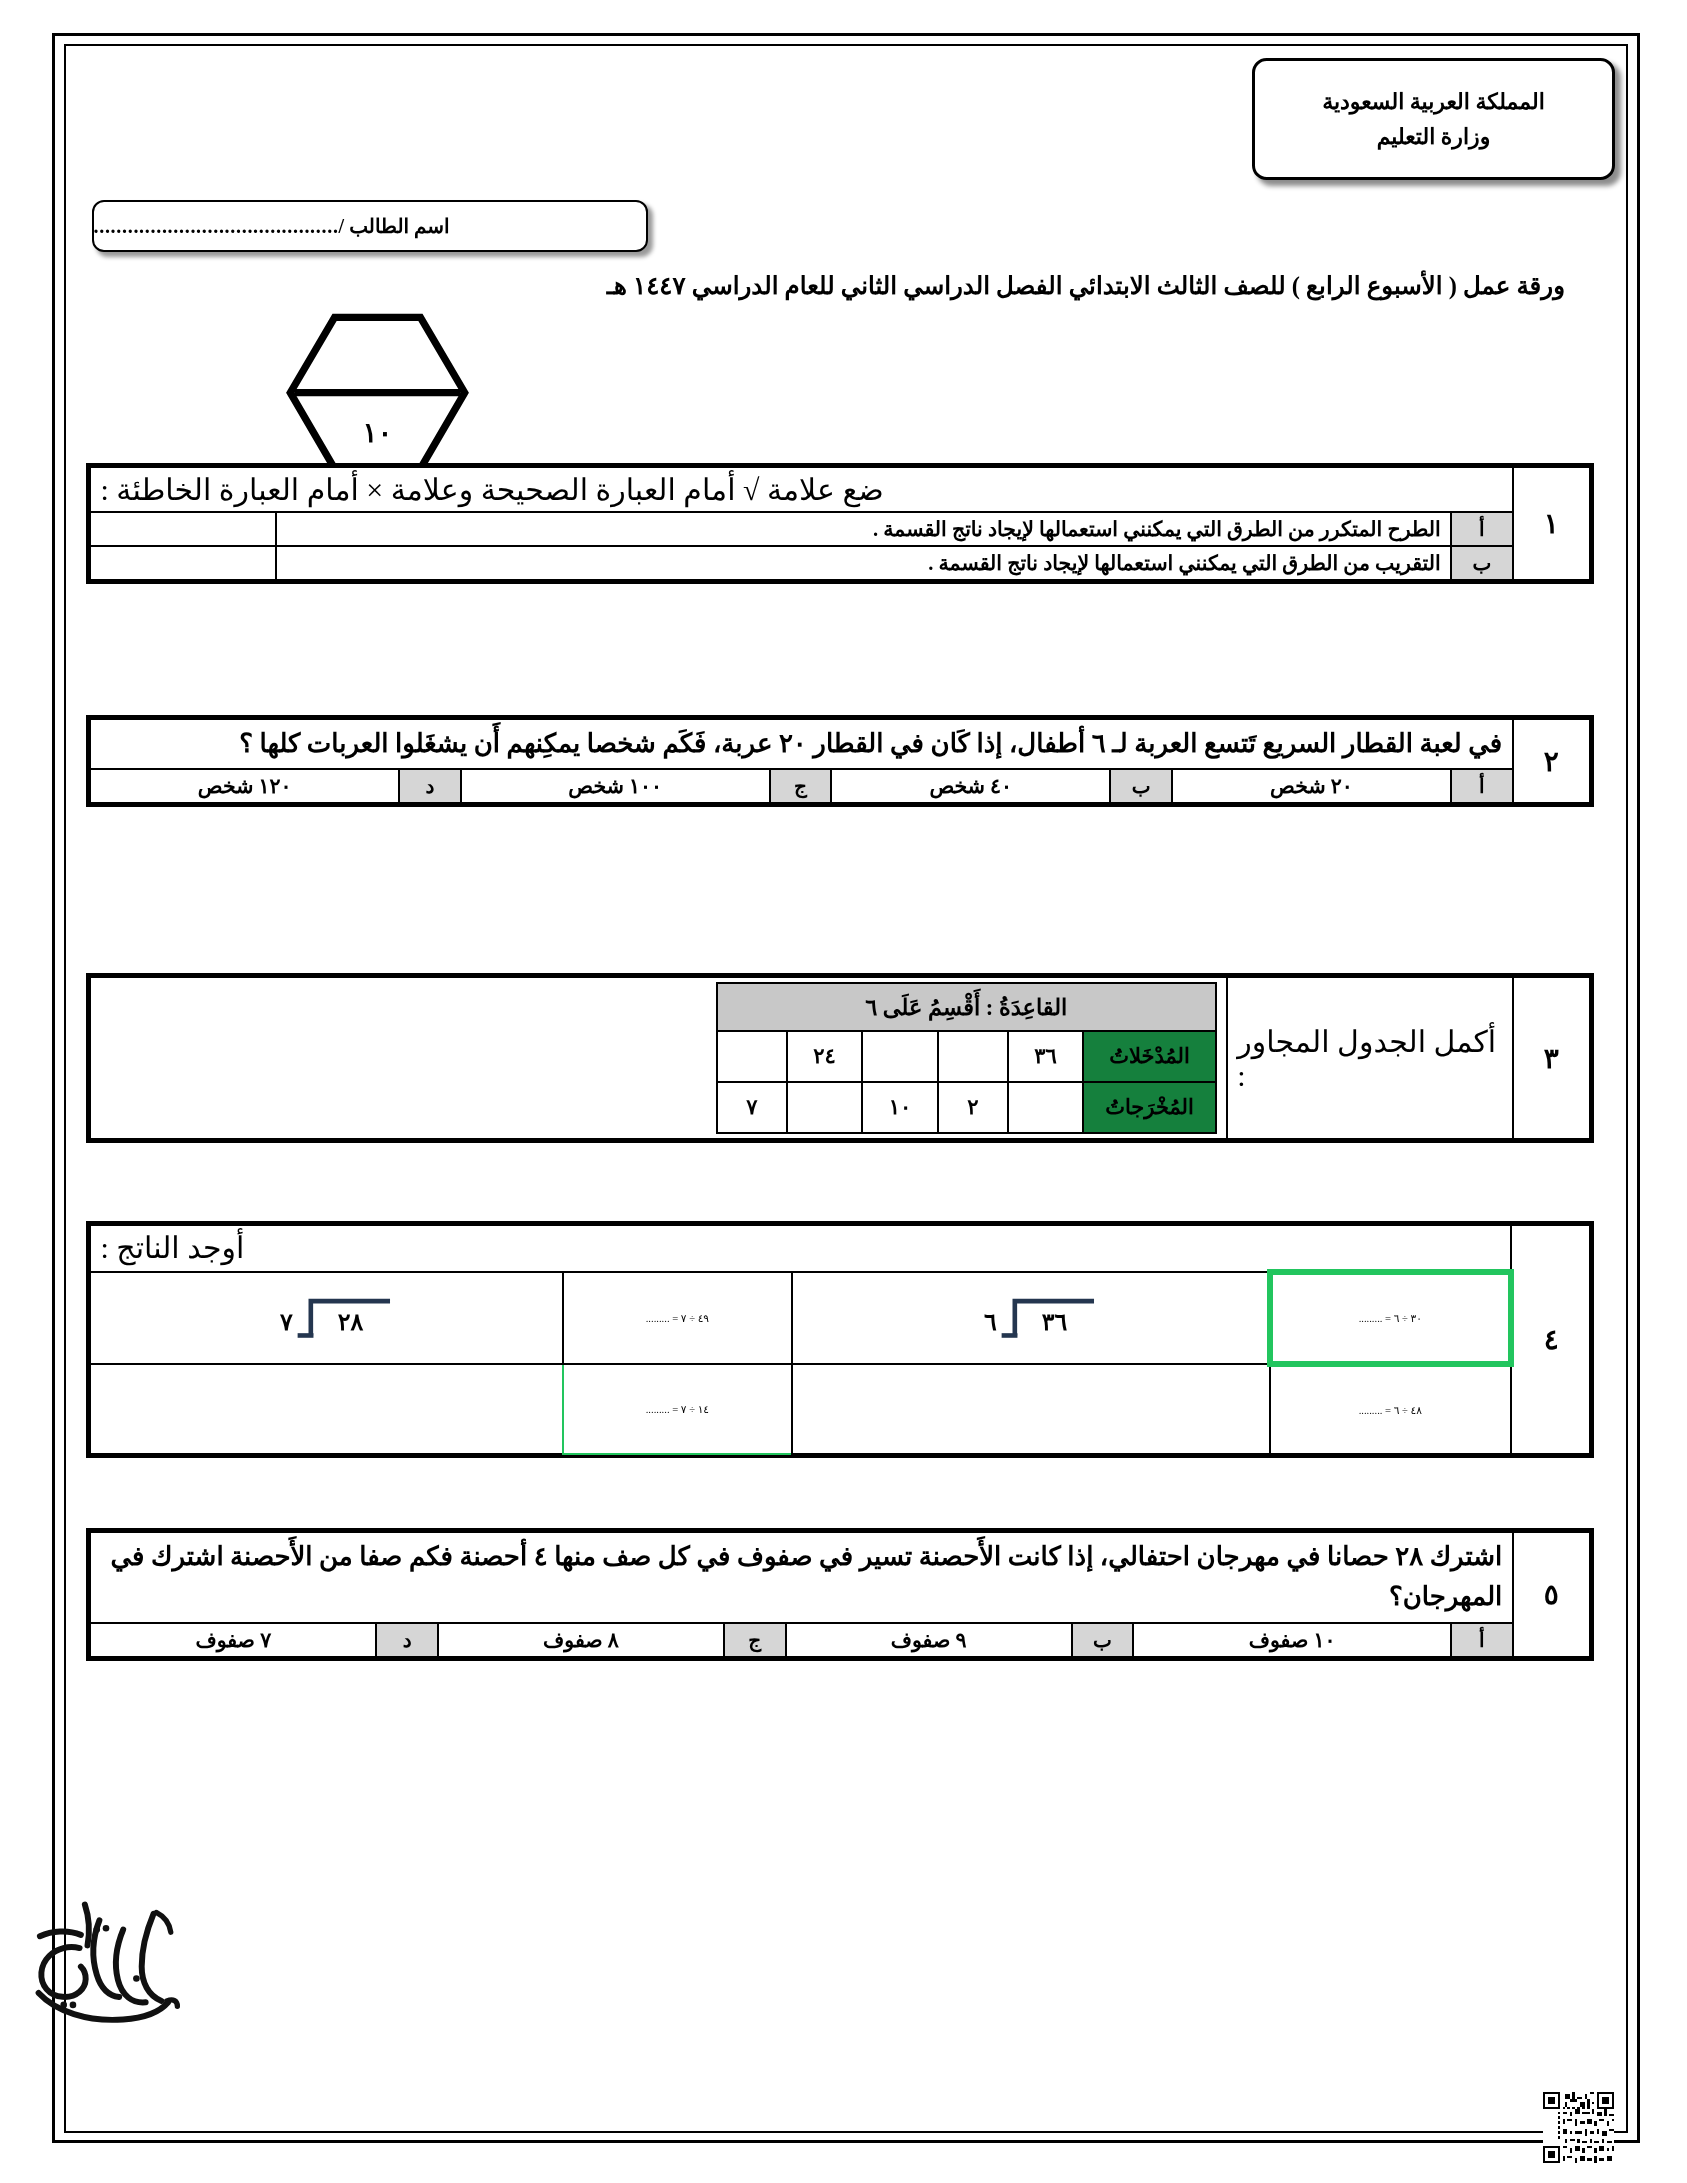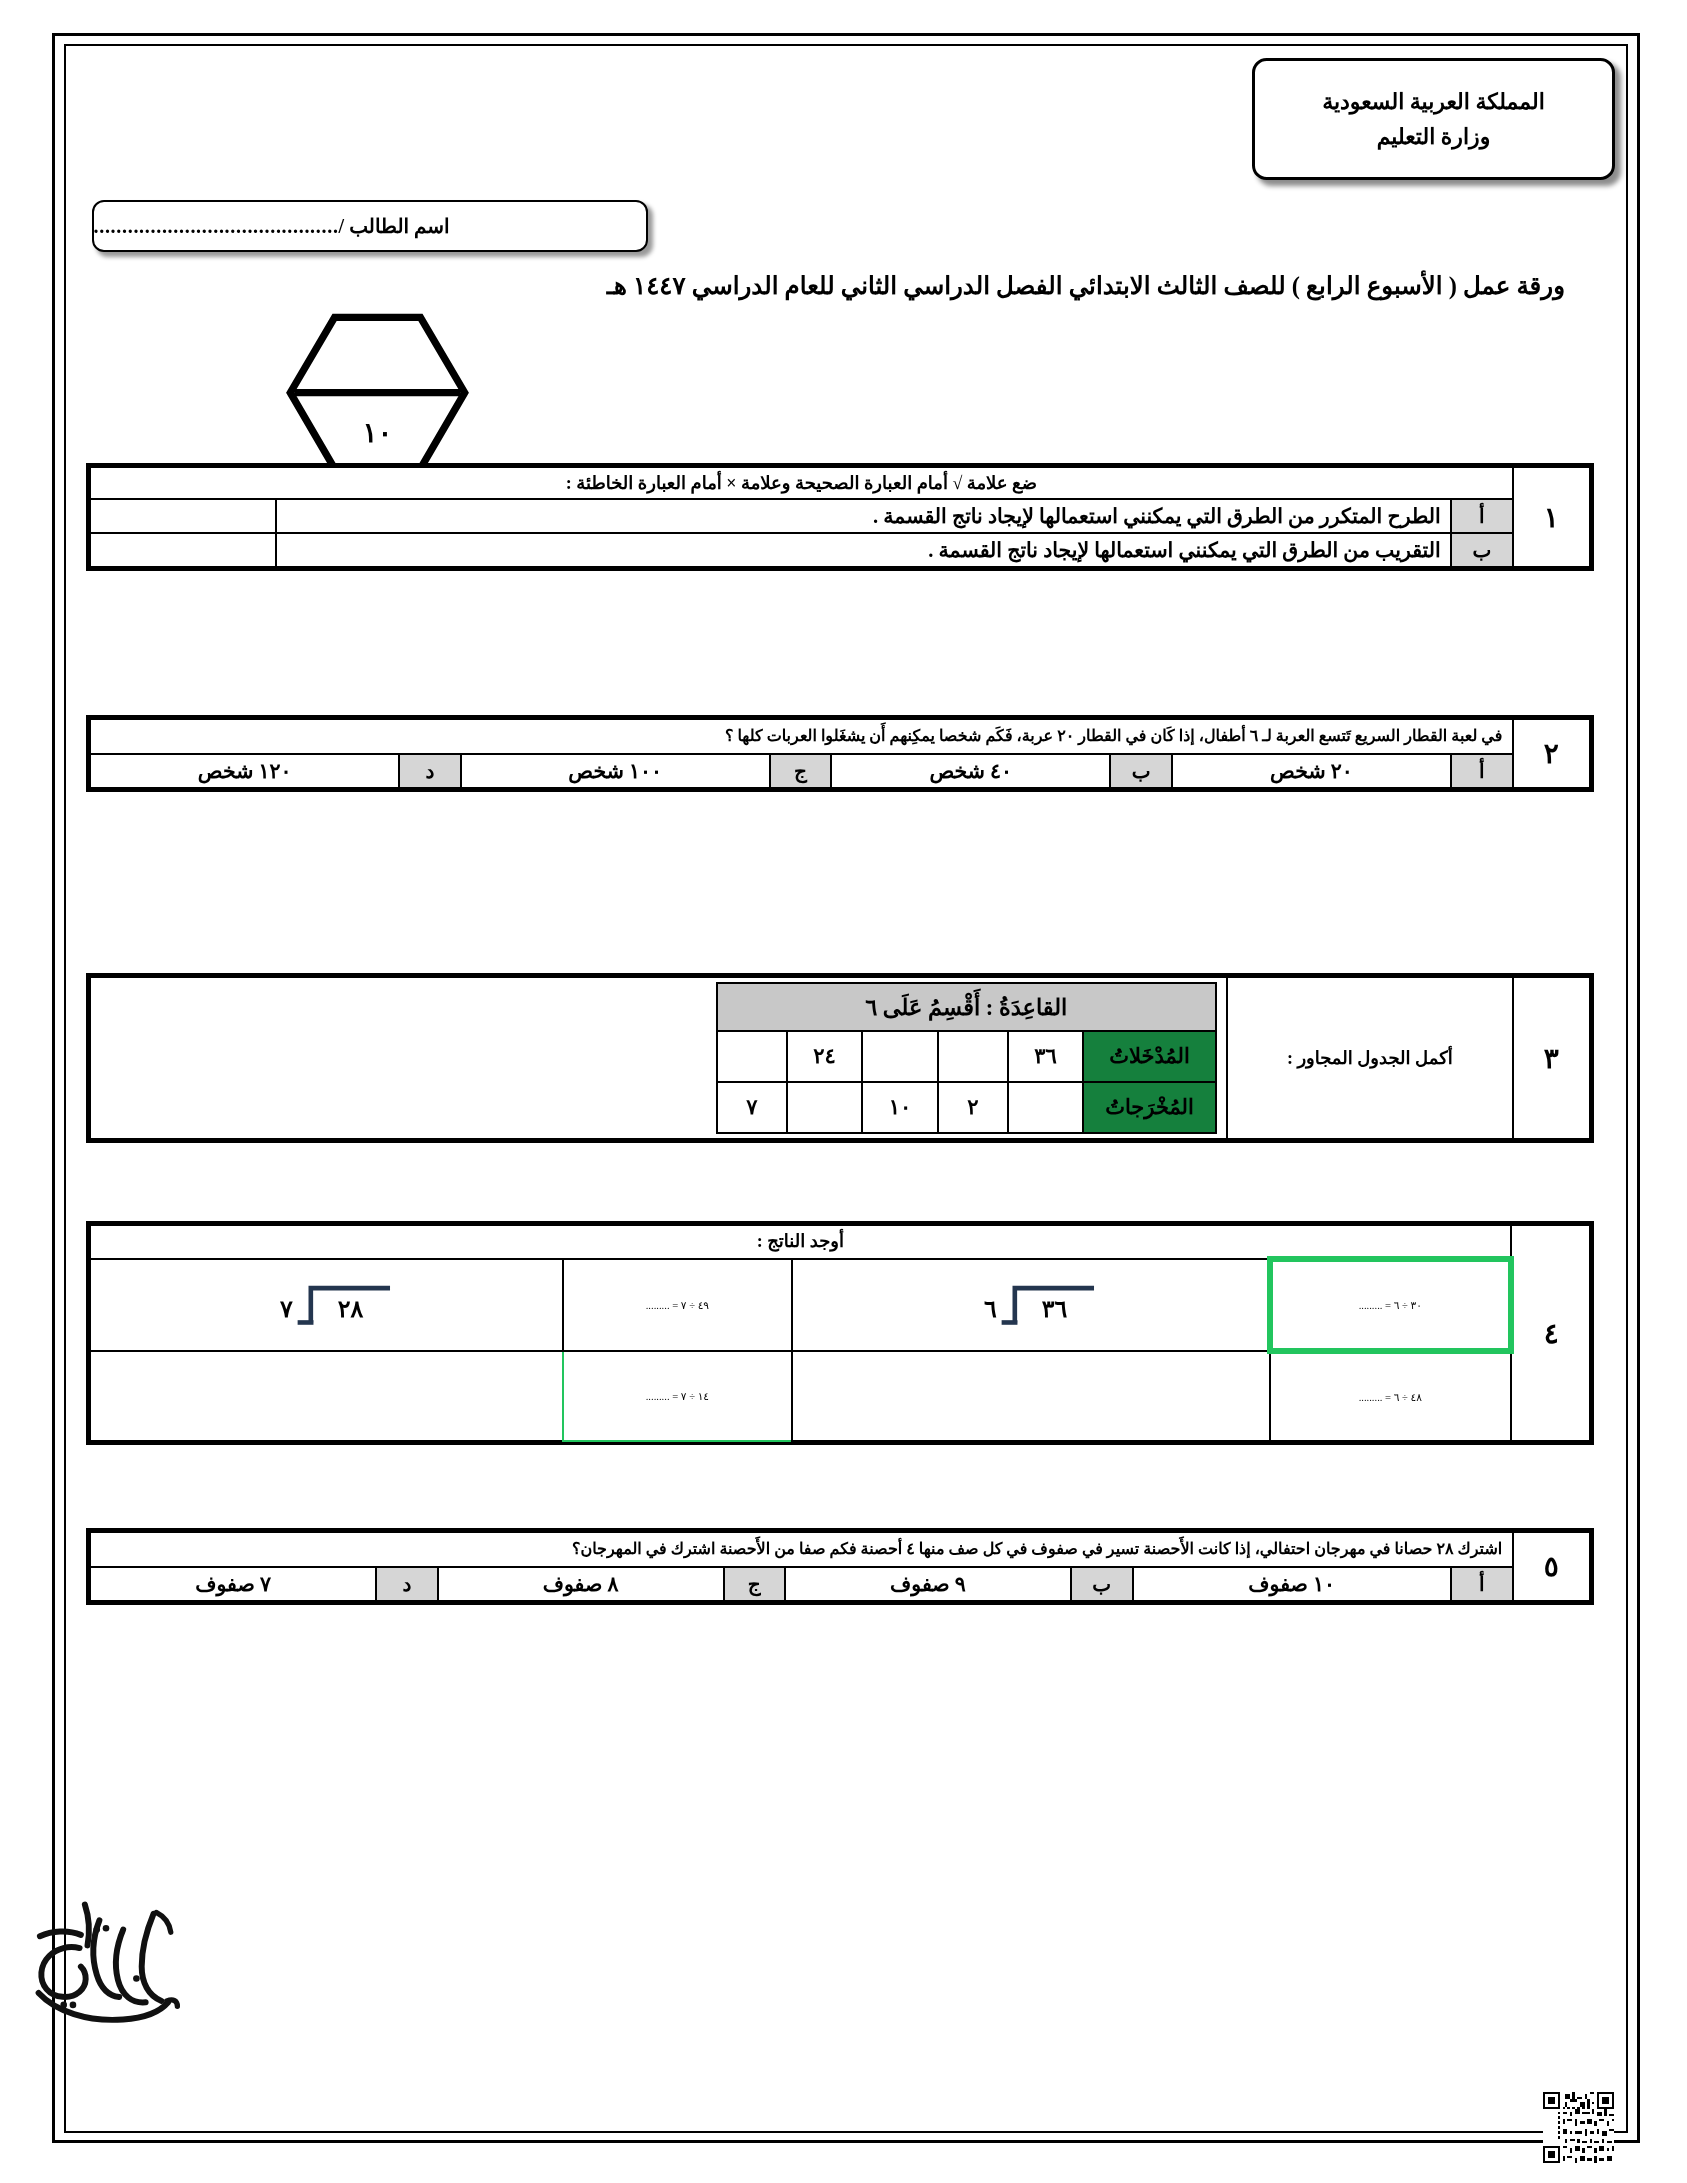--- a/index.html
+++ b/index.html
@@ -172,42 +172,42 @@
     padding: 4px 9.3px;
   }
   .qnum {
     width: 57px;
     text-align: center;
     font-size: 28px;
     font-weight: bold;
     border-left: 2px solid #000;
   }
   .qprompt {
-    font-size: 18px;
-    font-weight: bold;
-    text-align: center;
+    font-size: 30px;
+    font-weight: normal;
+    text-align: left;
     padding-right: 17px;
   }
   .sub-label {
     width: 41px;
     background: #d6d6d6;
     text-align: center;
     font-size: 20px;
     font-weight: bold;
   }
   .statement {
     font-size: 20.5px;
     font-weight: bold;
     text-align: right;
     padding-right: 17px;
   }
   .answer-cell { width: 165px; }
 
   .qtext {
-    font-size: 16px;
+    font-size: 26px;
     font-weight: bold;
     line-height: 1.55;
     text-align: right;
     padding: 12px 18.5px 12px 18.5px;
   }
 
   .opt-letter {
     width: 41px;
     background: #d6d6d6;
     text-align: center;

